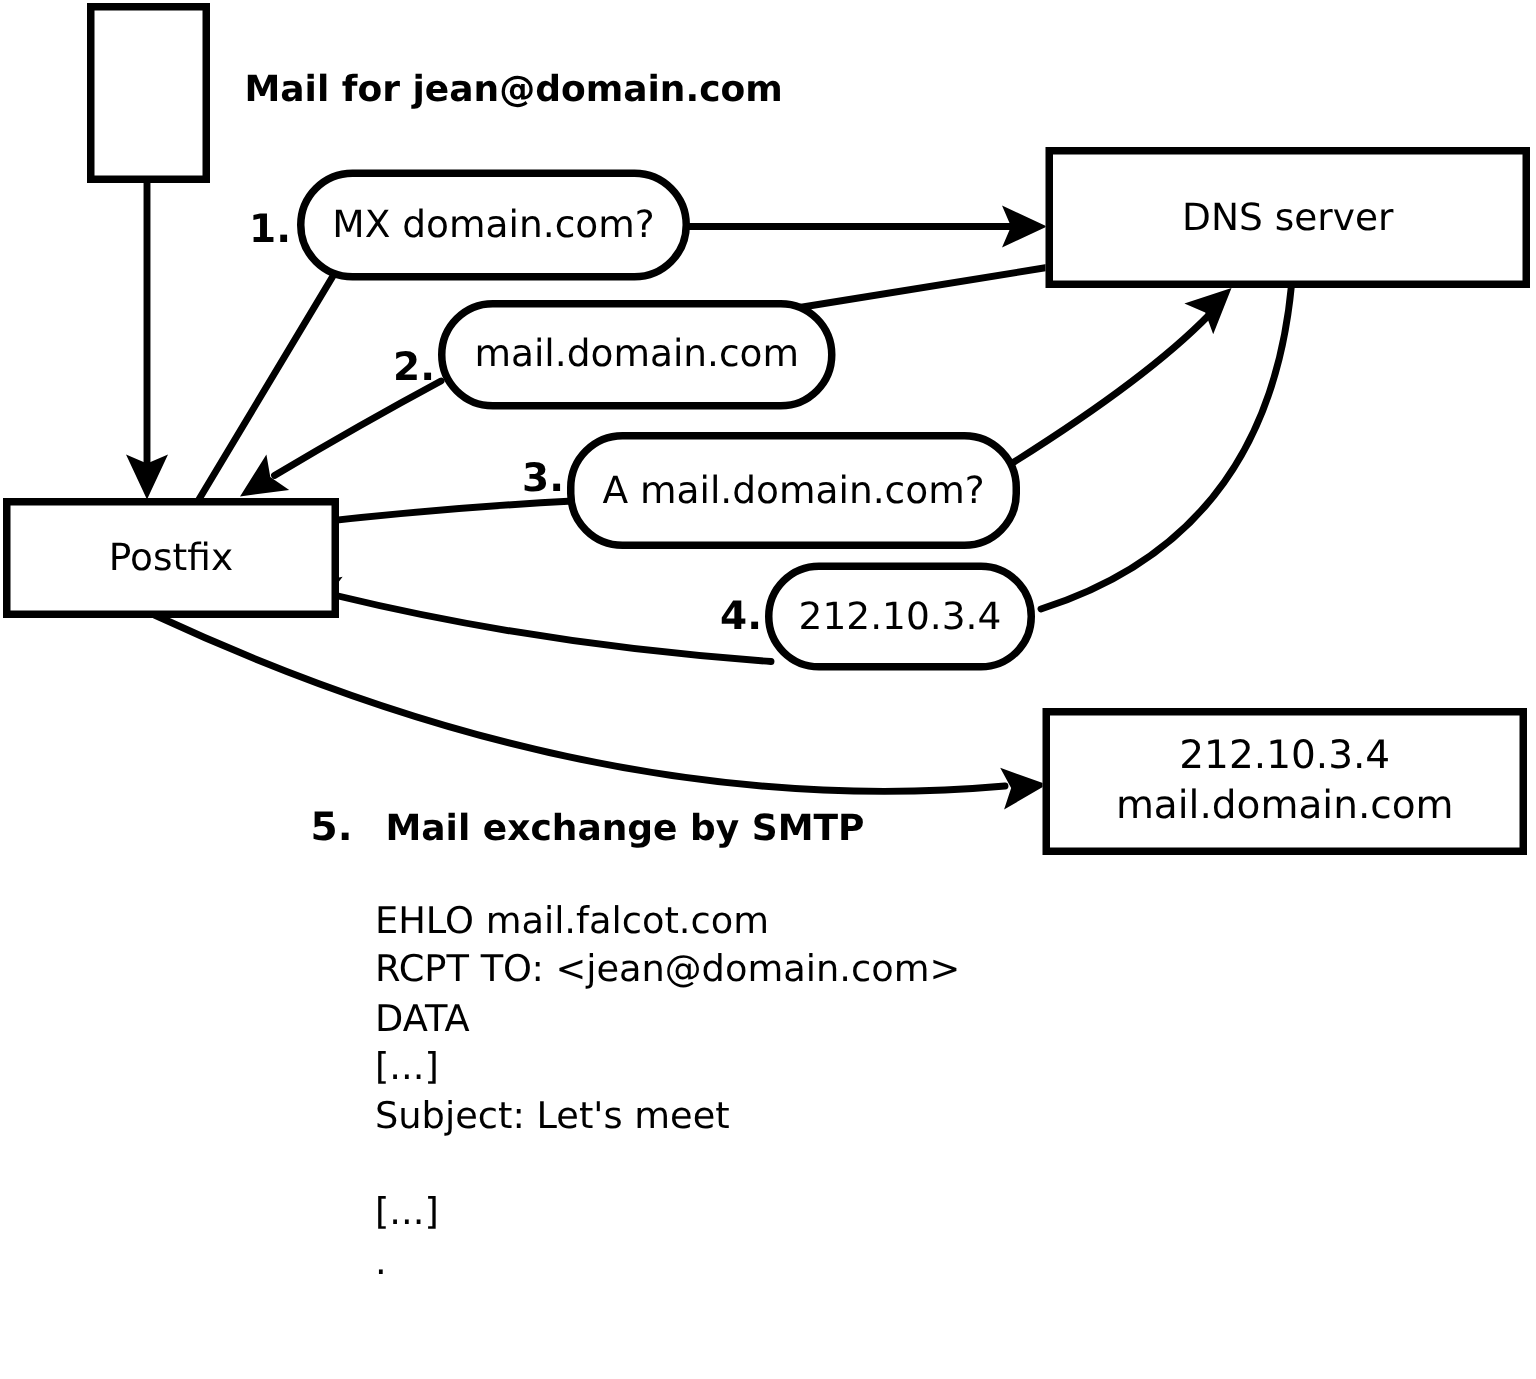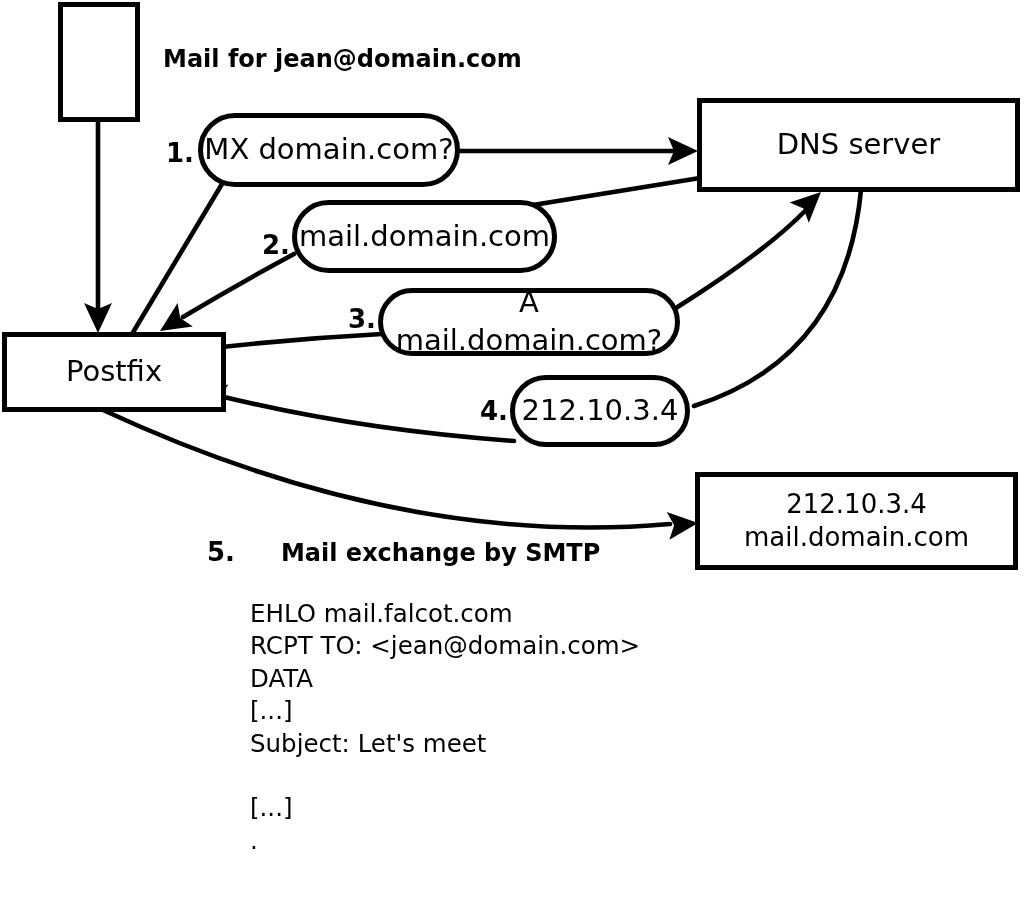--- a/index.html
+++ b/index.html
@@ -20,21 +20,21 @@
   }
   .node {
     position: absolute;
     box-sizing: border-box;
     background: #ffffff;
     border: 5px solid #000000;
     display: flex;
     align-items: center;
     justify-content: center;
     z-index: 1;
-    font-size: 29px;
+    font-size: 25px;
     line-height: 1.3;
     text-align: center;
   }
   .pill {
     border-radius: 37px;
   }
   .num-label {
     position: absolute;
     z-index: 2;
     font-weight: bold;
@@ -126,37 +126,37 @@
     <span>212.10.3.4</span>
     <span>mail.domain.com</span>
   </div>
 
   <div class="node pill" style="left:198px; top:113px; width:262px; height:74px;">
     <span>MX domain.com?</span>
   </div>
   <div class="node pill" style="left:292px; top:200px; width:265px; height:73px;">
     <span>mail.domain.com</span>
   </div>
-  <div class="node pill" style="left:378px; top:288px; width:302px; height:68px;">
+  <div class="node pill" style="left:378px; top:288px; width:302px; height:78px;">
     <span>A mail.domain.com?</span>
   </div>
   <div class="node pill" style="left:510px; top:375px; width:180px; height:72px;">
     <span>212.10.3.4</span>
   </div>
 
   <div class="num-label" style="left:138px; top:138px;">1.</div>
   <div class="num-label" style="left:234px; top:230px;">2.</div>
   <div class="num-label" style="left:320px; top:304px;">3.</div>
   <div class="num-label" style="left:452px; top:396px;">4.</div>
 
   <div class="free-label" style="left:163px; top:44px;text-align:right;">Mail for jean@domain.com</div>
 
   <div id="step5-row">
     <span class="n">5.</span>
-    <span class="t" style="font-weight:bold;margin-left:24px;">Mail exchange by SMTP</span>
+    <span class="t" style="font-weight:bold;">Mail exchange by SMTP</span>
   </div>
 
   <div id="smtp-block">
     <div class="smtp-line">EHLO mail.falcot.com</div>
     <div class="smtp-line">RCPT TO: &lt;jean@domain.com&gt;</div>
     <div class="smtp-line">DATA</div>
     <div class="smtp-line">[...]</div>
     <div class="smtp-line">Subject: Let's meet</div>
     <div class="smtp-line"></div>
     <div class="smtp-line">[...]</div>

